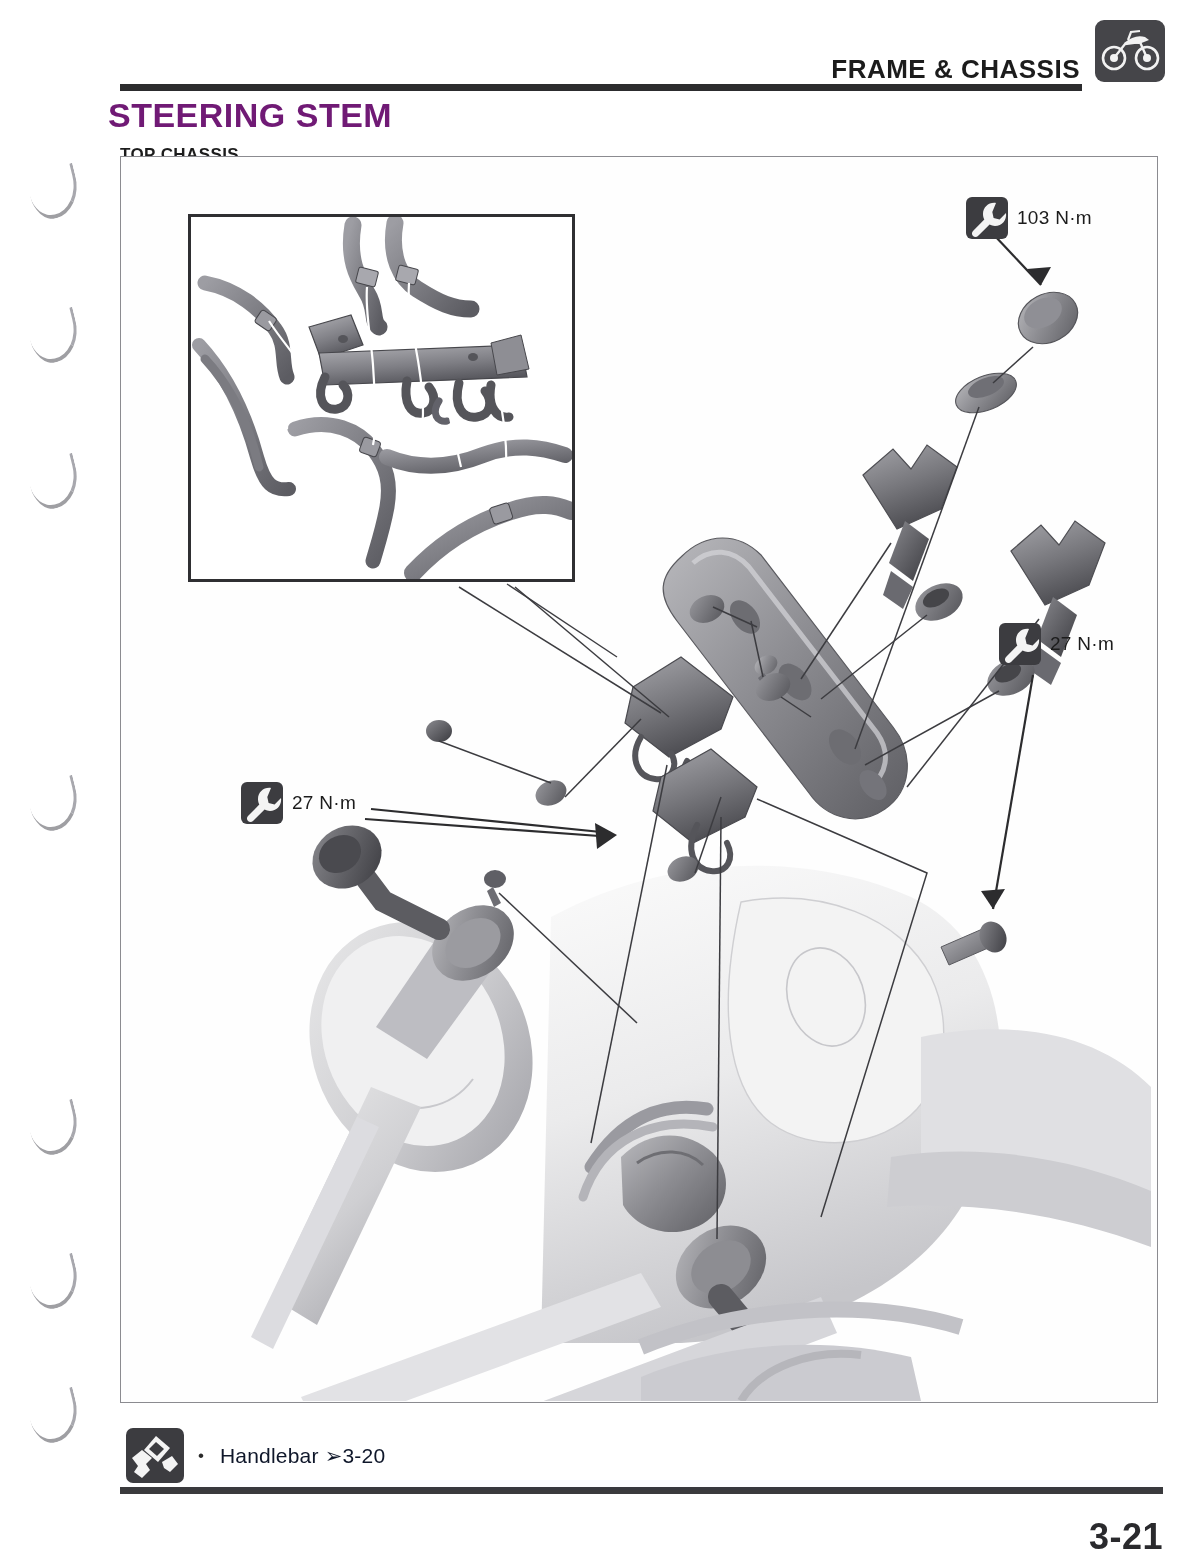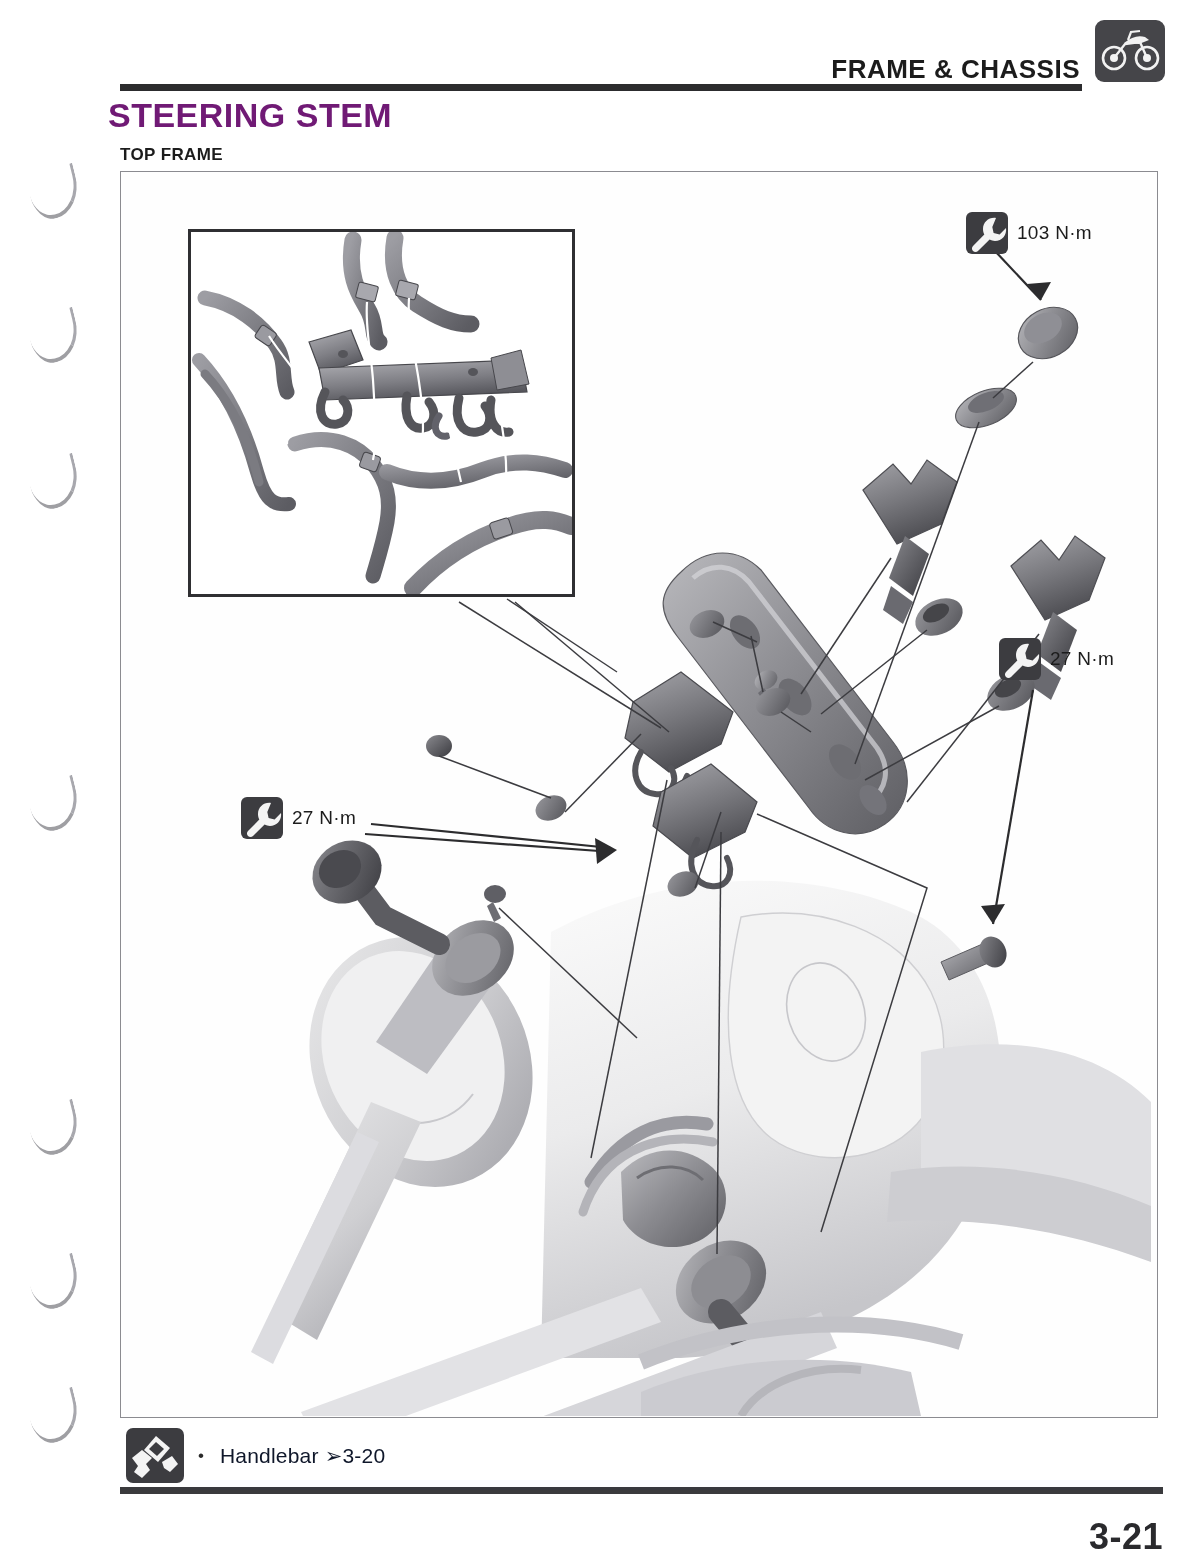--- a/index.html
+++ b/index.html
@@ -79,21 +79,21 @@
     font-size: 17px;
     font-weight: bold;
     letter-spacing: .4px;
     color: #1c1c1c;
   }
 
   
   .diagram-frame {
     position: absolute;
     left: 120px;
-    top: 171px;
+    top: 156px;
     width: 1038px;
     height: 1247px;
     border: 1.5px solid #8b8b90;
     box-sizing: border-box;
     background: #fefefe;
     overflow: hidden;
   }
   .diagram-canvas {
     position: absolute;
     inset: 0;
@@ -208,21 +208,21 @@
       <circle cx="52" cy="38" r="4" fill="#f2f2f2"></circle>
       <path d="M19 38 L30 24 L45 22 L52 38" fill="none" stroke="#f2f2f2" stroke-width="2.4"></path>
       <path d="M29 23 Q40 14 50 17 L54 20 L44 24 Z" fill="#f2f2f2"></path>
       <path d="M33 20 L36 12 L45 11" fill="none" stroke="#f2f2f2" stroke-width="2.2"></path>
     </svg>
   </div>
 
   <div class="header-rule"></div>
 
   <div class="page-title">STEERING STEM</div>
-  <div class="section-subtitle">TOP FRAME</div>
+  <div class="section-subtitle">TOP CHASSIS</div>
 
   <div class="diagram-frame">
 
     <div class="diagram-canvas">
       <svg width="1035" height="1244" viewBox="0 0 1035 1244">
         <defs>
           <linearGradient id="metalA" x1="0" y1="0" x2="1" y2="1">
             <stop offset="0%" stop-color="#b9b9bd"></stop>
             <stop offset="45%" stop-color="#8e8e93"></stop>
             <stop offset="100%" stop-color="#5e5e63"></stop>

